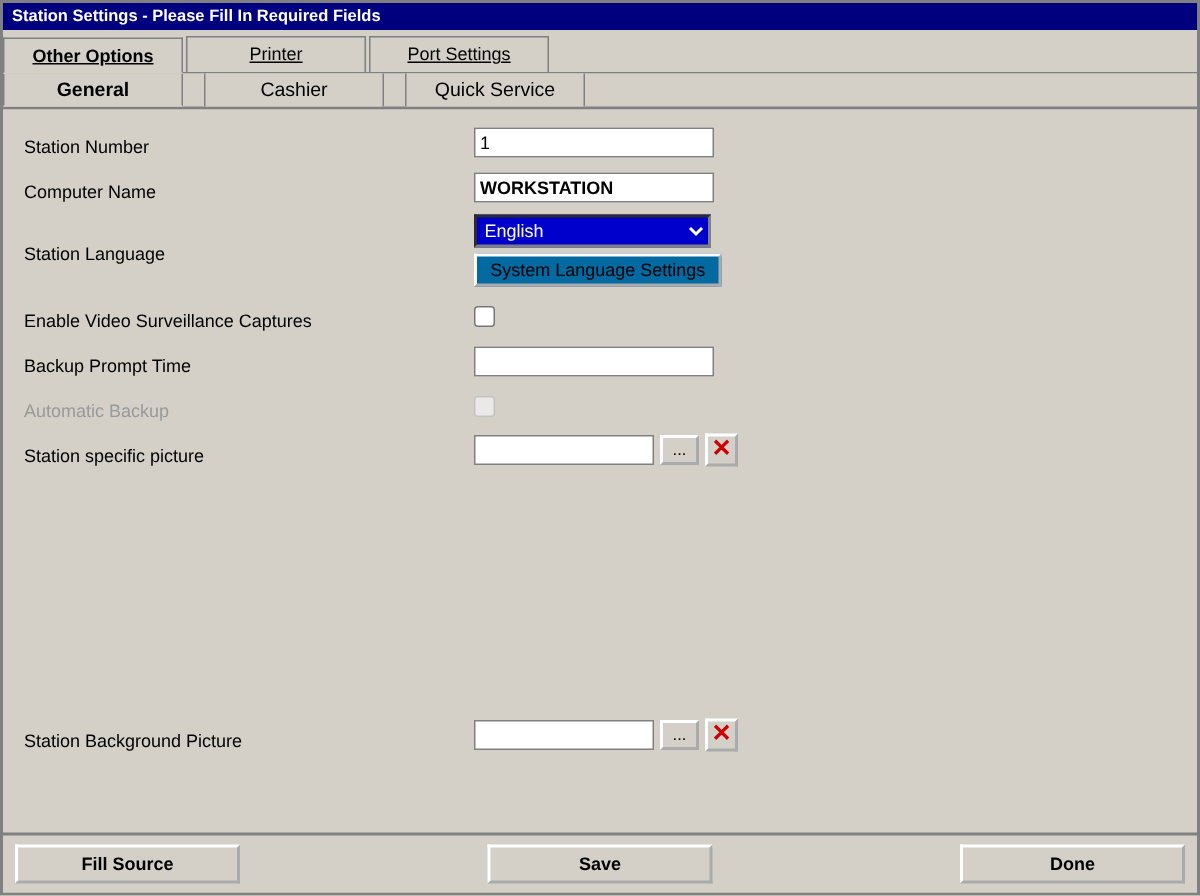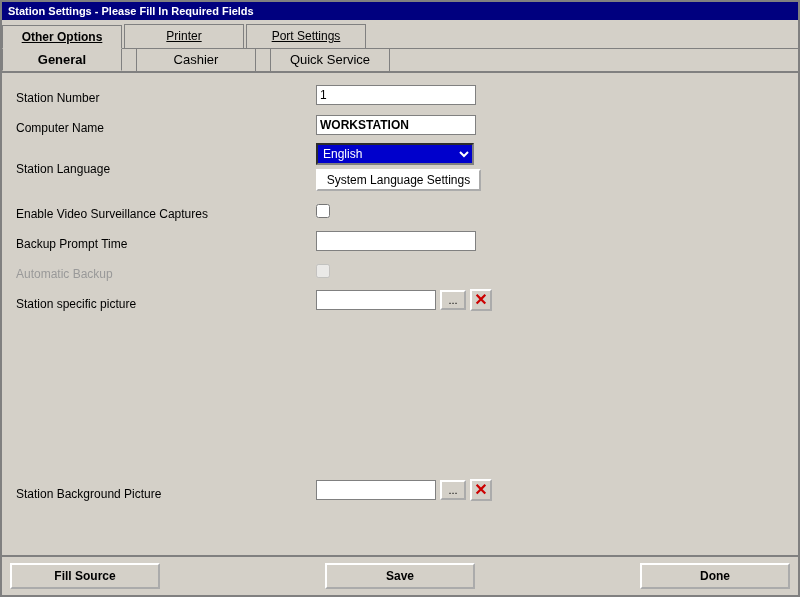--- a/index.html
+++ b/index.html
@@ -120,21 +120,21 @@
       color: white;
       font-size: 12px;
       border: 2px inset #808080;
       padding: 1px;
     }
     .system-lang-btn {
       display: block;
       margin-top: 4px;
       padding: 2px 6px;
       font-size: 12px;
-      background: #ffffff;
+      background: #0369a1;
       border: 2px outset #fff;
       cursor: pointer;
       width: 165px;
     }
     .picture-row {
       display: flex;
       align-items: center;
       gap: 4px;
     }
     .picture-input {

